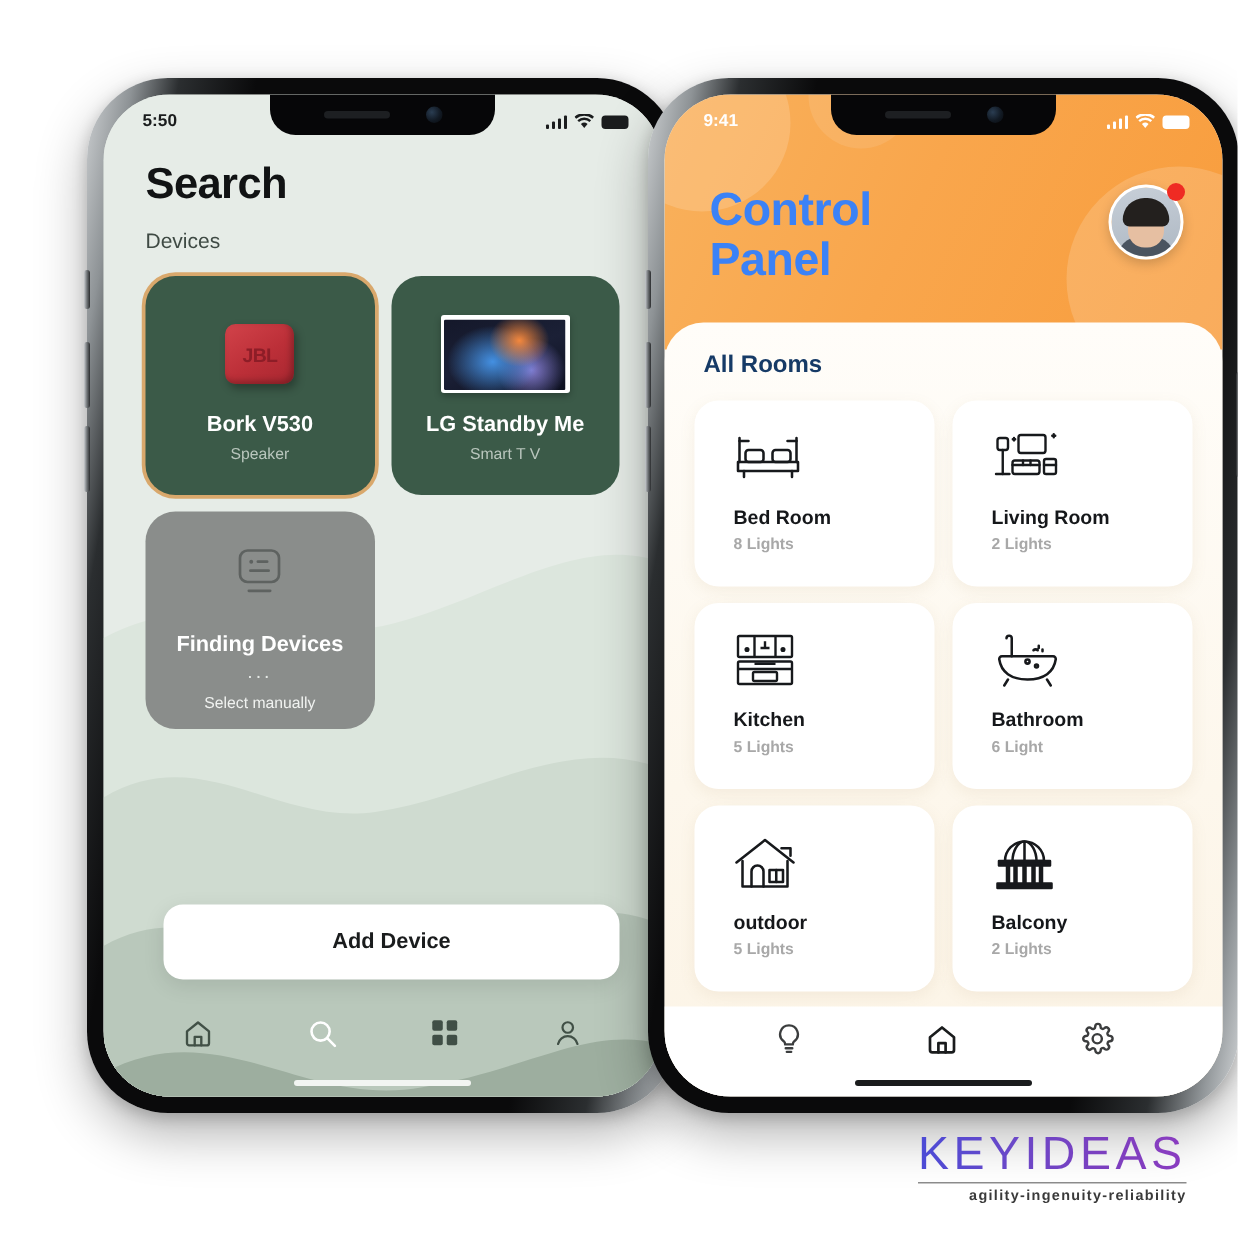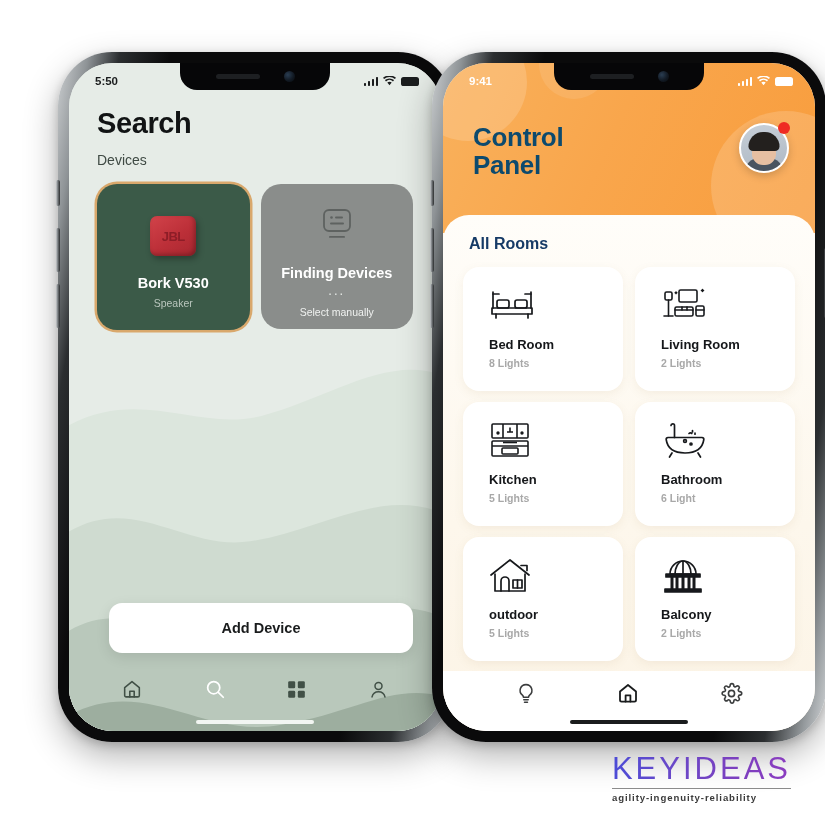--- a/index.html
+++ b/index.html
@@ -135,21 +135,21 @@
     background: linear-gradient(115deg,#f9b15c 0%,#f9a64c 45%,#f89d3d 100%);
     overflow:hidden; z-index:5;
   }
   .cp-blob { position:absolute; border-radius:50%; background: rgba(255,255,255,.16); }
   .cp-blob.b1 { width:118px; height:118px; left:-34px; top:-40px; }
   .cp-blob.b2 { width:150px; height:150px; right:-46px; top:48px; }
   .cp-blob.b3 { width:70px; height:70px; left:96px; top:-34px; background: rgba(255,255,255,.10); }
 
   .cp-title {
     position:absolute; left:30px; top: 60px; z-index:12;
-    color:#0c4a6e; font-size:26px; font-weight:800; line-height:1.08; letter-spacing:-.3px;
+    color:#3b82f6; font-size:31px; font-weight:800; line-height:1.08; letter-spacing:-.3px;
   }
   .avatar-wrap { position:absolute; right:26px; top:60px; z-index:14; }
   .avatar {
     width:50px; height:50px; border-radius:50%;
     border:2.5px solid #fff; overflow:hidden; position:relative;
     background: linear-gradient(170deg,#c7cfd8 0%,#aeb8c3 100%);
     box-shadow: 0 3px 8px rgba(0,0,0,.18);
   }
   .av-hair { position:absolute; left:50%; top:7px; transform:translateX(-50%);
     width:31px; height:19px; border-radius:16px 16px 5px 5px; background:#23201e; }
@@ -181,21 +181,21 @@
   .room-lights { font-size:10.5px; color:#a8a8a8; font-weight:600; margin-top:5px; }
 
   .tabbar-2 {
     position:absolute; left:0; right:0; bottom:0; height:60px; z-index:20;
     background:#fff;
     display:flex; align-items:center; justify-content:space-around;
     padding: 0 32px 12px 32px;
   }
 
   
-  .brand { position:absolute; right: 34px; bottom: 22px; text-align:left; }
+  .brand { position:absolute; right: 34px; bottom: 22px; text-align:right; }
   .brand-name {
     font-size: 31px; font-weight: 400; letter-spacing: 3px;
     background: linear-gradient(90deg,#4b4bd6 0%,#6a48c8 35%,#7c3fbf 70%,#8b3cc0 100%);
     -webkit-background-clip: text; background-clip: text; color: transparent;
     font-family:"Liberation Sans", sans-serif;
   }
   .brand-rule { height:1px; background:#8b8b8b; margin: 1px 0 3px 0; }
   .brand-tag { font-size: 9.6px; letter-spacing: .9px; color:#3a3a3a; font-weight:600; }
 </style>
 </head>
@@ -254,20 +254,29 @@
           <div class="dev-card highlight">
             <div class="dev-icon">
               <div class="jbl">
                   <span>JBL</span>
                 </div>
             </div>
             <div class="dev-name">Bork V530</div>
             <div class="dev-type">Speaker</div>
           </div>
 
+          <div class="dev-card">
+            <div class="dev-icon">
+              <div class="tvbox">
+                  <div class="tvscreen"></div>
+                </div>
+            </div>
+            <div class="dev-name">LG Standby Me</div>
+            <div class="dev-type">Smart T V</div>
+          </div>
 
           <div class="dev-card pending" style="height:145px;">
             <div class="dev-icon">
               <svg class="monitor-ic" viewBox="0 0 40 38">
                 <rect x="7" y="3" width="26" height="21" rx="5" fill="none" stroke="#5e6260" stroke-width="1.8"></rect>
                 <circle cx="14.5" cy="10.5" r="1.3" fill="#5e6260"></circle>
                 <rect x="18" y="9.5" width="8" height="1.9" rx="1" fill="#5e6260"></rect>
                 <rect x="13" y="15.5" width="14" height="1.9" rx="1" fill="#5e6260"></rect>
                 <rect x="12" y="29" width="16" height="1.8" rx=".9" fill="#5e6260"></rect>
               </svg>

